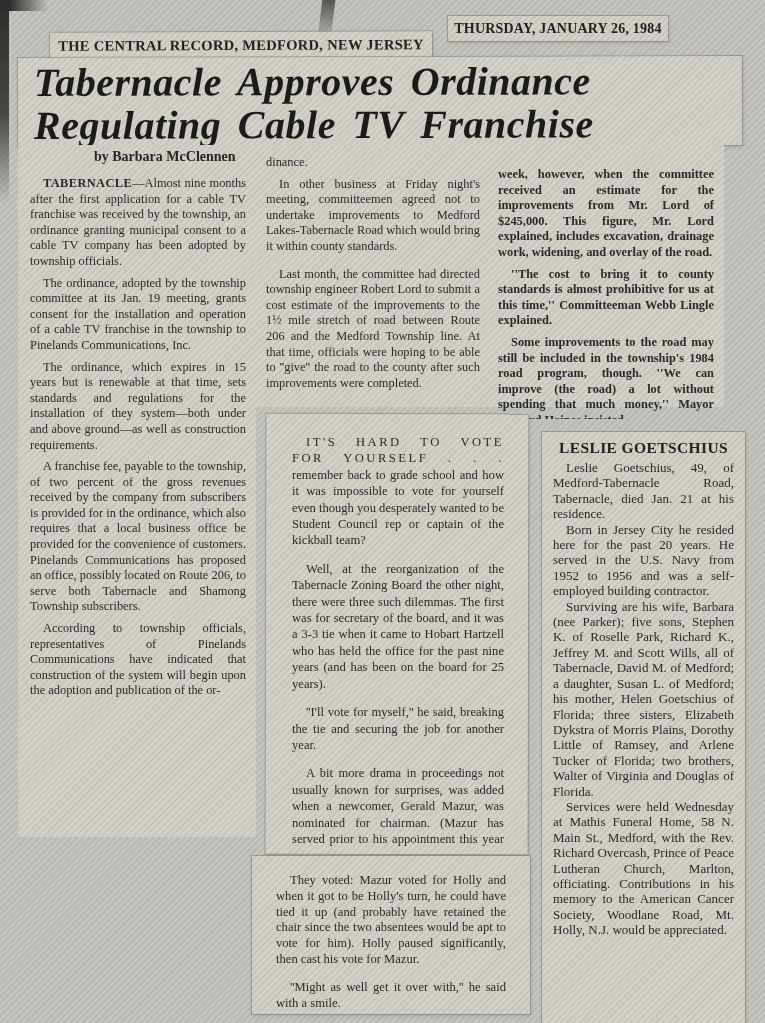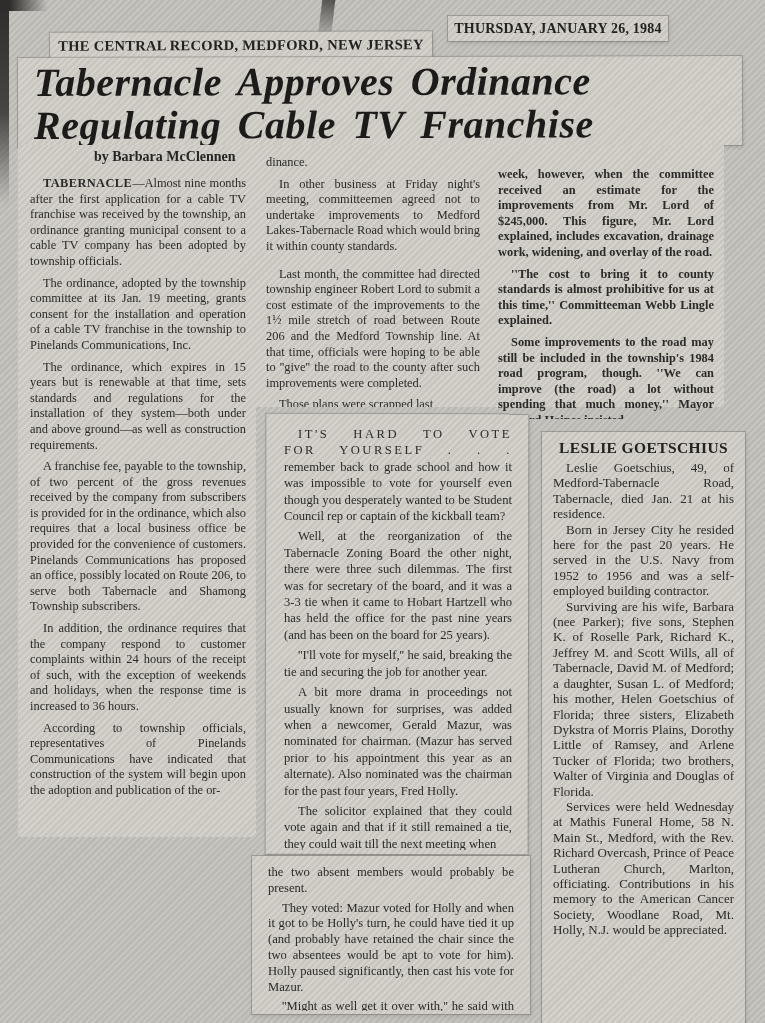--- a/index.html
+++ b/index.html
@@ -35,21 +35,21 @@
   .col1{left:24px;top:170px;width:228px;height:664px;}
   .col2{left:260px;top:149px;width:226px;height:258px;}
   .col3{left:492px;top:161px;width:228px;height:258px;font-weight:bold;}
   .indent p, p.indent{text-indent:13px;}
   p.noindent{text-indent:0;}
   p.space-before{margin-top:12px !important;}
   .lead-caps{font-weight:bold;letter-spacing:0.4px;}
   .voteclip1{left:266px;top:414px;width:262px;height:440px;transform:rotate(0.1deg);}
   .voteclip2{left:252px;top:856px;width:278px;height:158px;}
   .votetext{position:absolute;text-align:justify;font-size:12.6px;line-height:16.4px;overflow:hidden;}
-  .votetext p{margin:4px;text-indent:14px;}
+  .votetext p{margin:12px;text-indent:14px;}
   .vt1{left:280px;top:422px;width:236px;height:428px;}
   .vt2{left:264px;top:861px;width:254px;height:150px;line-height:15.8px;}
   .vote-lead{letter-spacing:2.5px;word-spacing:5px;}
   .obitclip{left:542px;top:432px;width:203px;height:611px;}
   .obit-heading{margin:7px 0 3px 0;text-align:center;font-weight:bold;font-size:15.5px;
     letter-spacing:0.4px;color:#232220;}
   .obittext{padding:0 11px;text-align:justify;font-size:13px;line-height:15.4px;}
   .obittext p{margin:0;text-indent:13px;}
   .edge-left{position:absolute;left:0;top:0;width:9px;height:205px;
     background:linear-gradient(to bottom,#2e2d2b 0%,#474644 55%,rgba(71,70,68,0) 100%);}
@@ -86,50 +86,47 @@
 
   <div class="mainclip clip-noring"></div>
 
   <div class="byline">by Barbara McClennen</div>
 
   <div class="bodycol col1">
     <p class="indent"><span class="lead-caps">TABERNACLE</span><span>—Almost nine months after the first application for a cable TV franchise was received by the township, an ordinance granting municipal consent to a cable TV company has been adopted by township officials.</span></p>
     <p class="indent">The ordinance, adopted by the township committee at its Jan. 19 meeting, grants consent for the installation and operation of a cable TV franchise in the township to Pinelands Communications, Inc.</p>
     <p class="indent">The ordinance, which expires in 15 years but is renewable at that time, sets standards and regulations for the installation of they system—both under and above ground—as well as construction requirements.</p>
     <p class="indent">A franchise fee, payable to the township, of two percent of the gross revenues received by the company from subscribers is provided for in the ordinance, which also requires that a local business office be provided for the convenience of customers. Pinelands Communications has proposed an office, possibly located on Route 206, to serve both Tabernacle and Shamong Township subscribers.</p>
-    <p class="indent">In addition, the ordinance requires that the company respond to customer complaints within 24 hours of the receipt of such, with the exception of weekends and holidays, when the response time is increased to 36 hours.</p>
     <p class="indent">According to township officials, representatives of Pinelands Communications have indicated that construction of the system will begin upon the adoption and publication of the or-</p>
   </div>
 
   <div class="bodycol col2">
     <p class="noindent">dinance.</p>
     <p class="indent">In other business at Friday night's meeting, committeemen agreed not to undertake improvements to Medford Lakes-Tabernacle Road which would bring it within county standards.</p>
     <p class="indent space-before">Last month, the committee had directed township engineer Robert Lord to submit a cost estimate of the improvements to the 1½ mile stretch of road between Route 206 and the Medford Township line. At that time, officials were hoping to be able to ''give'' the road to the county after such improvements were completed.</p>
-    <p class="indent">Those plans were scrapped last</p>
   </div>
 
   <div class="bodycol col3">
     <p class="noindent">week, however, when the committee received an estimate for the improvements from Mr. Lord of $245,000. This figure, Mr. Lord explained, includes excavation, drainage work, widening, and overlay of the road.</p>
     <p class="indent">''The cost to bring it to county standards is almost prohibitive for us at this time,'' Committeeman Webb Lingle explained.</p>
     <p class="indent">Some improvements to the road may still be included in the township's 1984 road program, though. ''We can improve (the road) a lot without spending that much money,'' Mayor Richard Haines insisted.</p>
   </div>
 
   <div class="clip voteclip1"></div>
   <div class="clip voteclip2"></div>
 
   <div class="votetext vt1">
     <p><span class="vote-lead">IT'S HARD TO VOTE FOR YOURSELF . . . </span><span>remember back to grade school and how it was impossible to vote for yourself even though you desperately wanted to be Student Council rep or captain of the kickball team?</span></p>
     <p>Well, at the reorganization of the Tabernacle Zoning Board the other night, there were three such dilemmas. The first was for secretary of the board, and it was a 3-3 tie when it came to Hobart Hartzell who has held the office for the past nine years (and has been on the board for 25 years).</p>
     <p>''I'll vote for myself,'' he said, breaking the tie and securing the job for another year.</p>
     <p>A bit more drama in proceedings not usually known for surprises, was added when a newcomer, Gerald Mazur, was nominated for chairman. (Mazur has served prior to his appointment this year as an alternate). Also nominated was the chairman for the past four years, Fred Holly.</p>
     <p>The solicitor explained that they could vote again and that if it still remained a tie, they could wait till the next meeting when</p>
   </div>
 
   <div class="votetext vt2">
-    <p class="noindent" style="text-indent:0">the two absent members would probably be present.</p>
     <p>They voted: Mazur voted for Holly and when it got to be Holly's turn, he could have tied it up (and probably have retained the chair since the two absentees would be apt to vote for him). Holly paused significantly, then cast his vote for Mazur.</p>
     <p>''Might as well get it over with,'' he said with a smile.</p>
   </div>
 
   <div class="clip obitclip">
     <div class="obit-heading">LESLIE GOETSCHIUS</div>
     <div class="obittext">
       <p>Leslie Goetschius, 49, of Medford-Tabernacle Road, Tabernacle, died Jan. 21 at his residence.</p>
       <p>Born in Jersey City he resided here for the past 20 years. He served in the U.S. Navy from 1952 to 1956 and was a self-employed building contractor.</p>
       <p>Surviving are his wife, Barbara (nee Parker); five sons, Stephen K. of Roselle Park, Richard K., Jeffrey M. and Scott Wills, all of Tabernacle, David M. of Medford; a daughter, Susan L. of Medford; his mother, Helen Goetschius of Florida; three sisters, Elizabeth Dykstra of Morris Plains, Dorothy Little of Ramsey, and Arlene Tucker of Florida; two brothers, Walter of Virginia and Douglas of Florida.</p>

